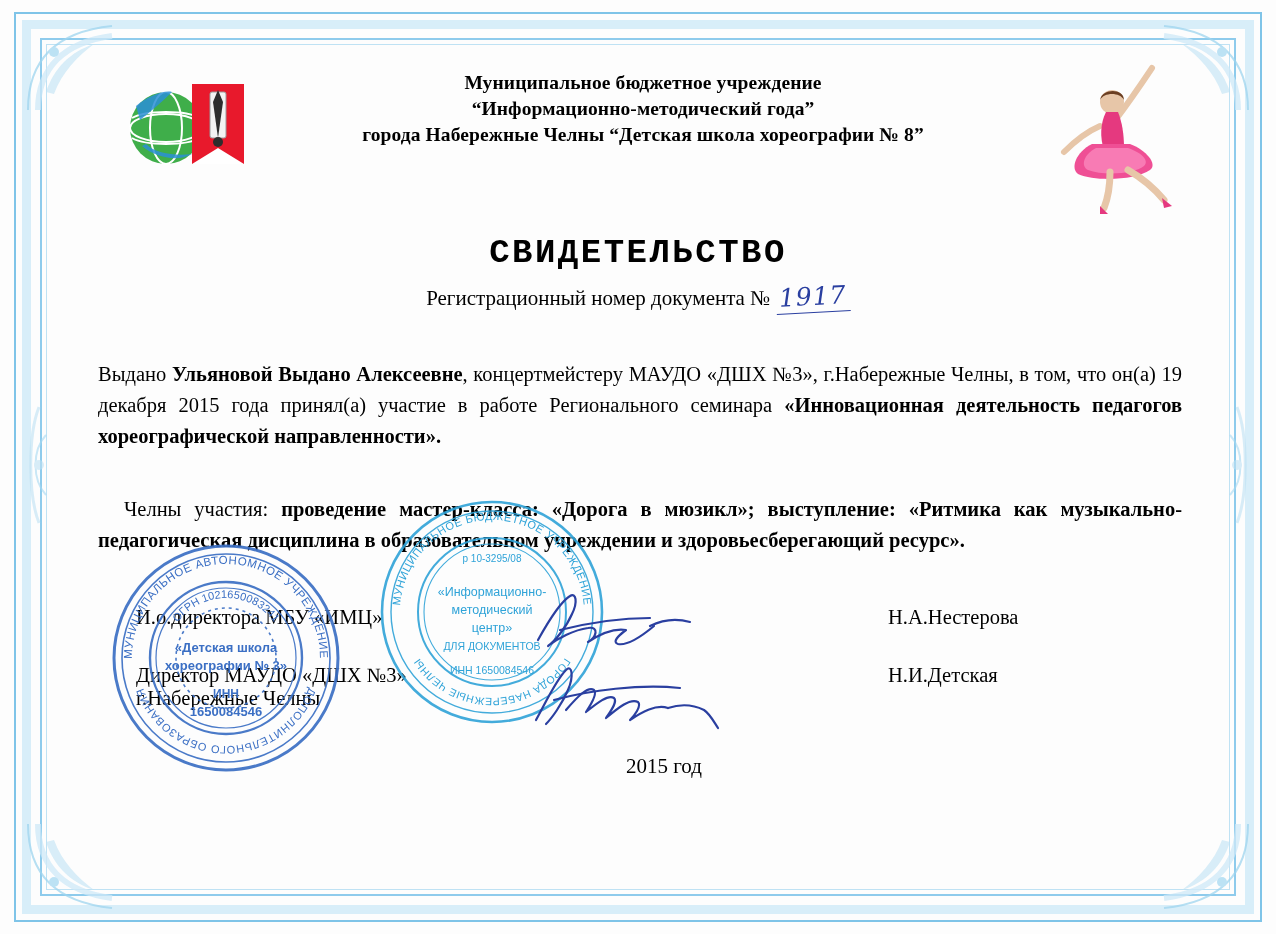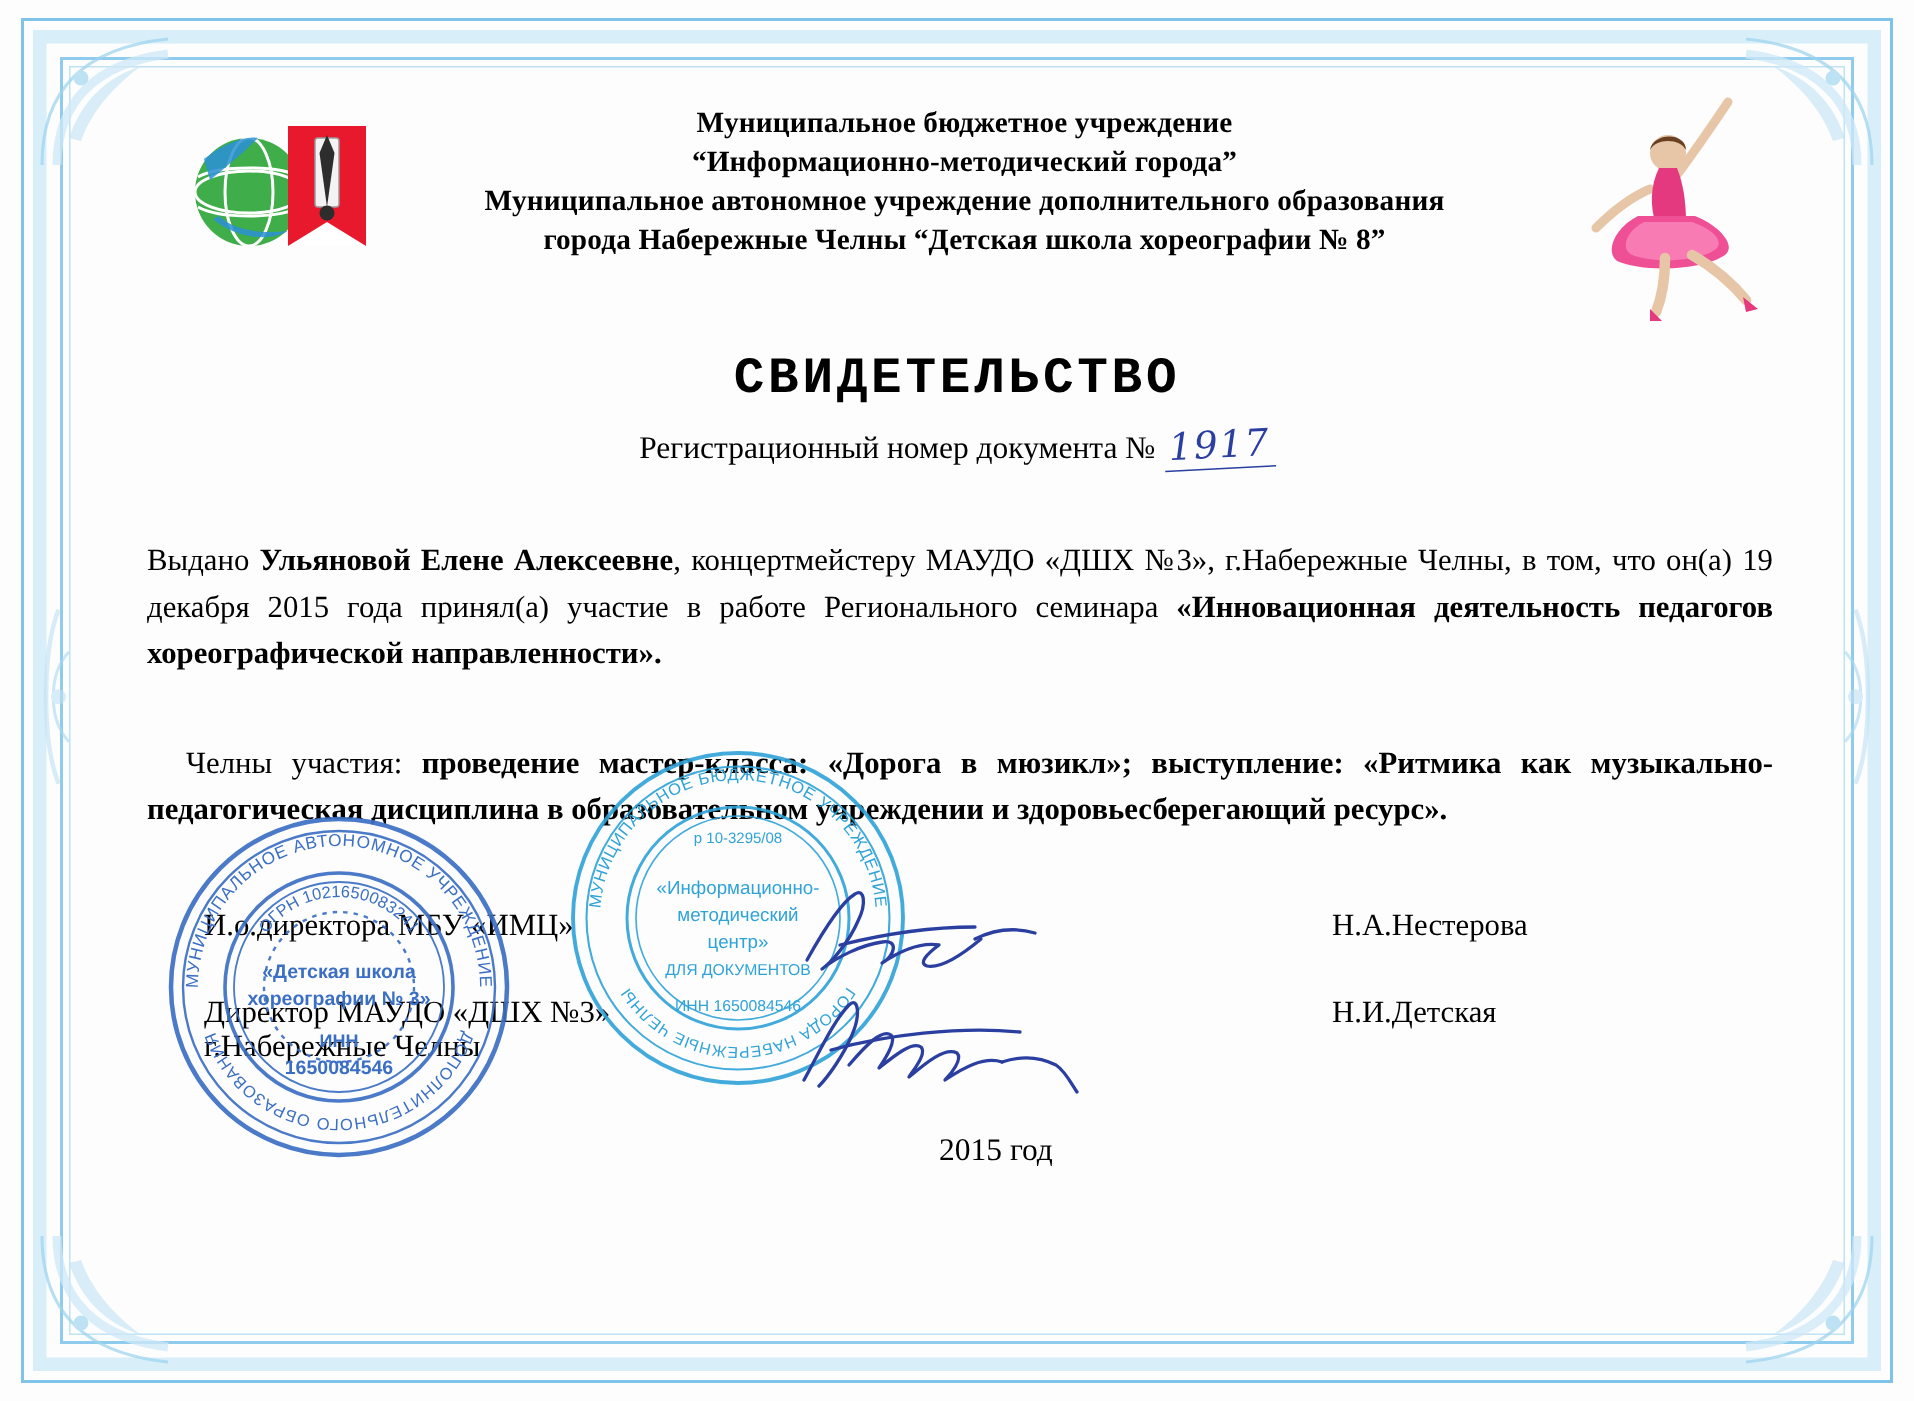--- a/index.html
+++ b/index.html
@@ -285,22 +285,21 @@
           <rect x="70" y="8" width="52" height="80" fill="#e8192c"></rect>
           <path d="M70 88 L96 72 L122 88 Z" fill="#ffffff"></path>
           <rect x="88" y="16" width="16" height="46" rx="2" fill="#f3f3f3" stroke="#9b9b9b" stroke-width="1"></rect>
           <path d="M96 14 L101 26 L96 62 L91 26 Z" fill="#2d2d2d"></path>
           <circle cx="96" cy="66" r="5" fill="#2d2d2d"></circle>
         </svg>
       </div>
 
       <div class="org-lines">
         <div>Муниципальное бюджетное учреждение</div>
-        <div>“Информационно-методический города”</div>
-        <div>Муниципальное автономное учреждение дополнительного образования</div>
+        <div>“Информационно-методический года”</div>
         <div>города Набережные Челны  “Детская школа хореографии № 8”</div>
       </div>
 
       <div class="dancer">
         <svg width="150" height="160" viewBox="0 0 150 160">
 
           <path d="M84 66 C96 50 110 30 122 12" stroke="#e7c6a8" stroke-width="6" fill="none" stroke-linecap="round"></path>
 
           <path d="M70 70 C56 76 44 86 34 96" stroke="#e7c6a8" stroke-width="6" fill="none" stroke-linecap="round"></path>
 
@@ -324,21 +323,21 @@
     <div class="title-block">
       <div class="cert-title">СВИДЕТЕЛЬСТВО</div>
       <div class="reg-line">
         <span>Регистрационный номер документа №</span><span class="reg-number">1917</span>
       </div>
     </div>
 
     <div class="body-block">
       <div class="para">
         <span>Выдано</span>
-        <span class="b">Ульяновой Елене Алексеевне</span><span>, концертмейстеру МАУДО «ДШХ №3», г.Набережные Челны, в том, что он(а) 19 декабря 2015 года принял(а) участие в работе Регионального семинара</span>
+        <span class="b">Ульяновой Выдано Алексеевне</span><span>, концертмейстеру МАУДО «ДШХ №3», г.Набережные Челны, в том, что он(а) 19 декабря 2015 года принял(а) участие в работе Регионального семинара</span>
         <span class="b">«Инновационная деятельность педагогов хореографической направленности».</span>
       </div>
 
       <div class="para second">
         <span>Челны участия:</span>
         <span class="b">проведение мастер-класса: «Дорога в мюзикл»; выступление: «Ритмика как музыкально-педагогическая дисциплина в образовательном учреждении и здоровьесберегающий ресурс».</span>
       </div>
     </div>
 
     <div class="sig-area">

